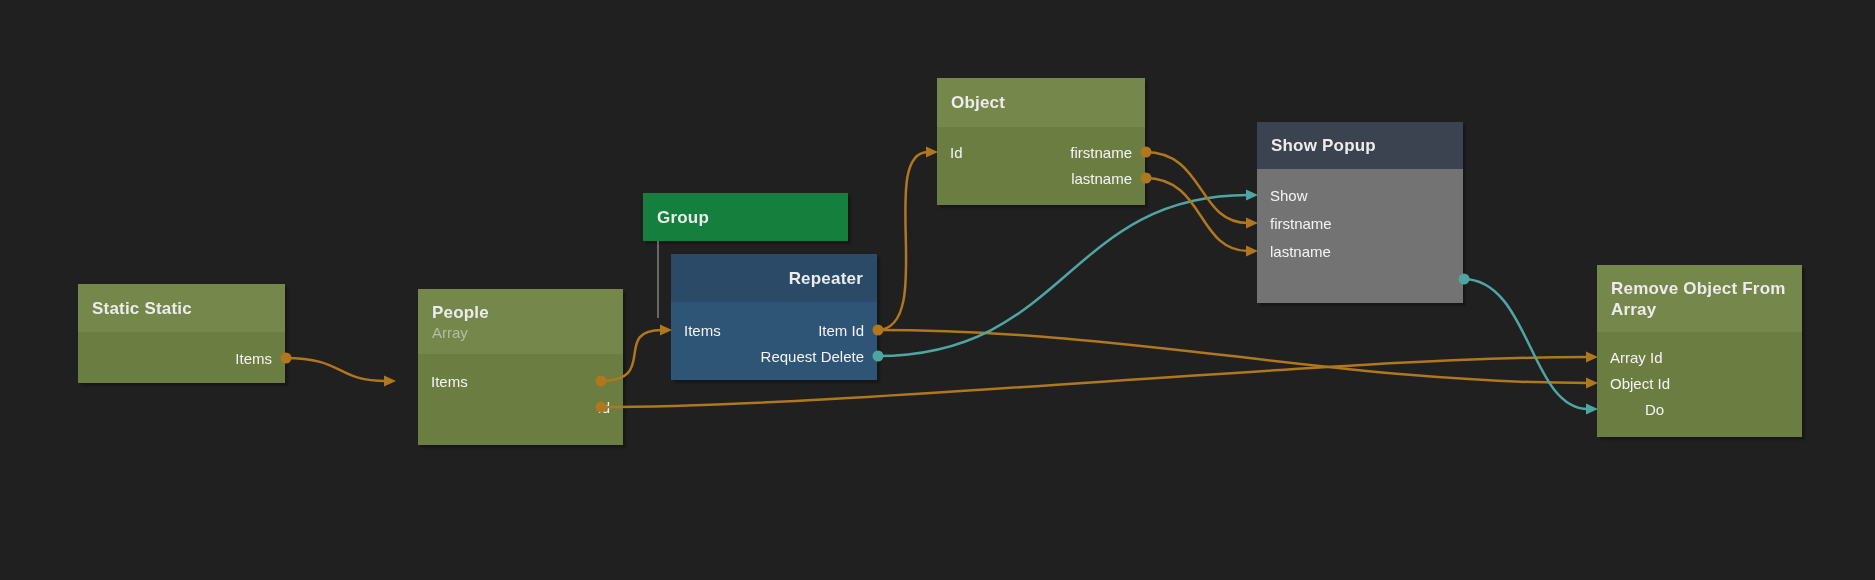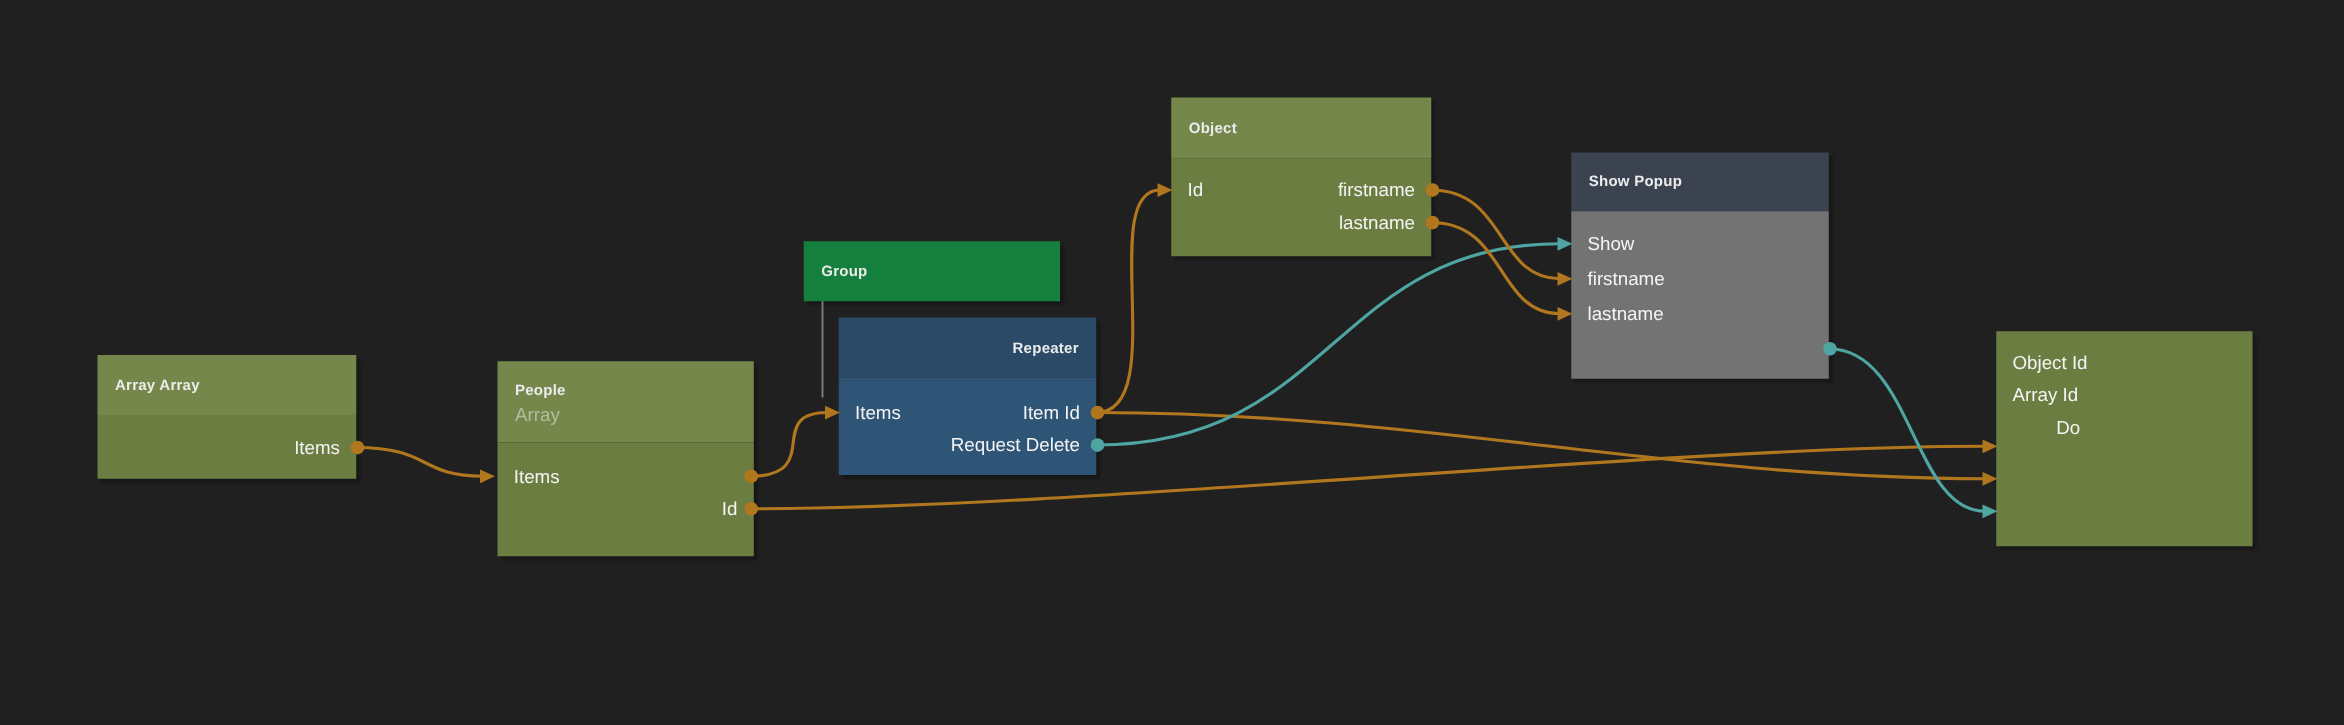--- a/index.html
+++ b/index.html
@@ -4,44 +4,44 @@
 <style>
   html,body{margin:0;padding:0;}
   body{background:#202021;font-family:"Liberation Sans",sans-serif;}
   .canvas{position:relative;width:1875px;height:580px;overflow:hidden;background:#202021;}
   #nodes{position:absolute;left:0;top:0;z-index:1;}
   #wires{position:absolute;left:0;top:0;z-index:3;}
   .node{position:absolute;display:flex;flex-direction:column;color:#f0f0f0;
         box-shadow:3px 3px 2px rgba(0,0,0,0.28);}
   .hdr{flex:0 0 auto;display:flex;flex-direction:column;justify-content:center;
        padding:0 14px;box-sizing:border-box;}
-  .title{font-size:12px;font-weight:600;line-height:21px;letter-spacing:.2px;color:#ececec;}
+  .title{font-size:17px;font-weight:600;line-height:21px;letter-spacing:.2px;color:#ececec;}
   .subtitle{font-size:15px;line-height:19px;color:rgba(255,255,255,0.45);}
   .bd{flex:1 1 auto;box-sizing:border-box;}
   .row{display:flex;justify-content:space-between;align-items:center;
        padding:0 13px;font-size:15px;color:#f4f4f4;}
   .lbl{white-space:nowrap;}
 </style>
 </head>
 <body style="background: rgb(32, 32, 33);">
 
 <div class="canvas">
   <div id="nodes">
       <div class="node" style="left: 78px; top: 284px; width: 207px; height: 99px;">
         <div class="hdr" style="height: 48px; background: rgb(117, 135, 74);">
-          <div class="title">Array Array</div>
+          <div class="title">Static Static</div>
         </div>
         <div class="bd" style="background: rgb(108, 125, 65); padding-top: 13px;">
           <div class="row" style="height: 26px;">
             <span class="lbl"></span>
             <span class="lbl">Items</span>
           </div>
         </div>
       </div>
-      <div class="node" style="left: 398px; top: 289px; width: 205px; height: 156px;">
+      <div class="node" style="left: 418px; top: 289px; width: 205px; height: 156px;">
         <div class="hdr" style="height: 65px; background: rgb(117, 135, 74);">
           <div class="title">People</div>
           <div class="subtitle">Array</div>
         </div>
         <div class="bd" style="background: rgb(108, 125, 65); padding-top: 14px;">
           <div class="row" style="height: 26px;">
             <span class="lbl">Items</span>
             <span class="lbl"></span>
           </div>
           <div class="row" style="height: 26px;">
@@ -99,27 +99,30 @@
             <span class="lbl">firstname</span>
             <span class="lbl"></span>
           </div>
           <div class="row" style="height: 28px;">
             <span class="lbl">lastname</span>
             <span class="lbl"></span>
           </div>
         </div>
       </div>
       <div class="node" style="left: 1597px; top: 265px; width: 205px; height: 172px;">
+        <div class="hdr" style="height: 67px; background: rgb(117, 135, 74);">
+          <div class="title">Remove Object From Array</div>
+        </div>
         <div class="bd" style="background: rgb(108, 125, 65); padding-top: 12px;">
           <div class="row" style="height: 26px;">
-            <span class="lbl">Object Id</span>
+            <span class="lbl">Array Id</span>
             <span class="lbl"></span>
           </div>
           <div class="row" style="height: 26px;">
-            <span class="lbl">Array Id</span>
+            <span class="lbl">Object Id</span>
             <span class="lbl"></span>
           </div>
           <div class="row" style="height: 26px; padding-left: 48px;">
             <span class="lbl">Do</span>
             <span class="lbl"></span>
           </div>
         </div>
       </div>
     </div>
   <svg id="wires" width="1875" height="580" viewBox="0 0 1875 580">

